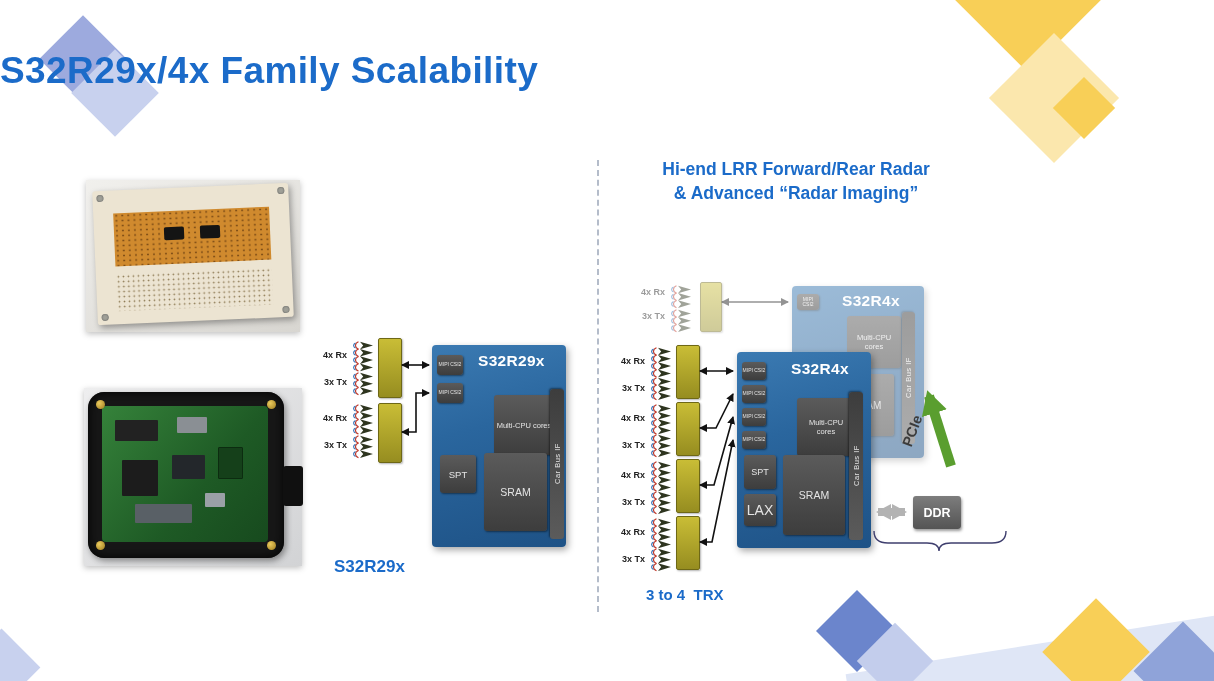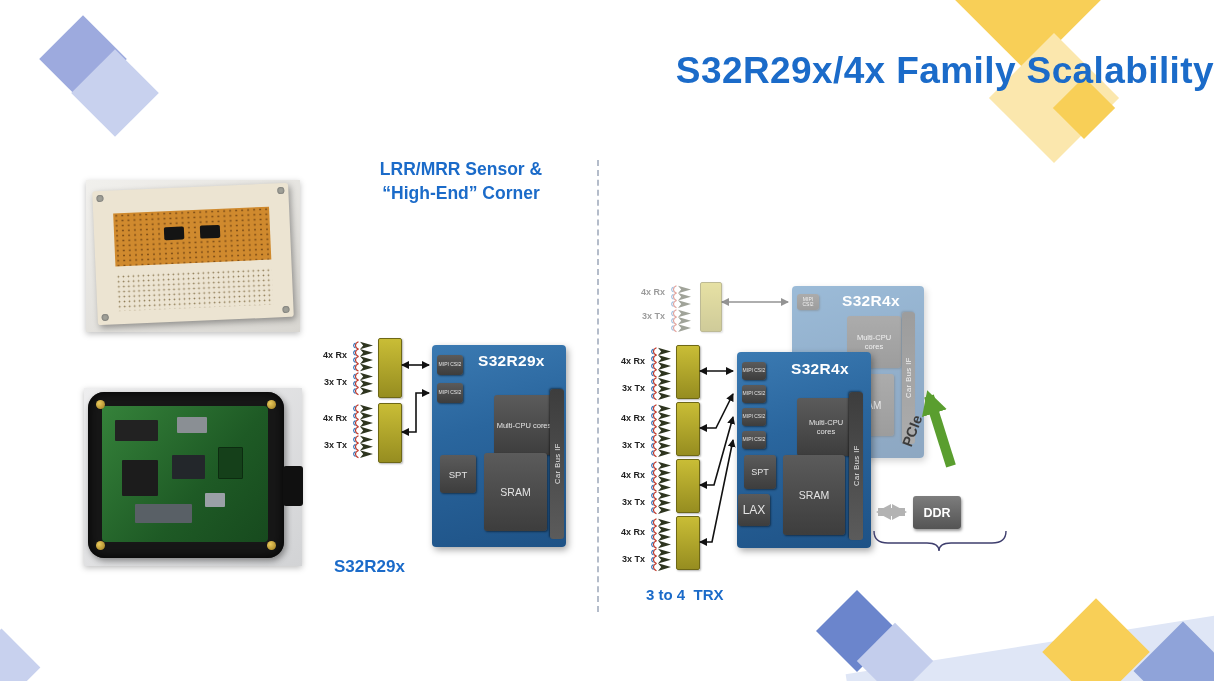--- a/index.html
+++ b/index.html
@@ -2,21 +2,21 @@
 <html><head>
 <meta charset="utf-8">
 <style>
   html,body { margin:0; padding:0; background:#e9e9e9; font-family:"Liberation Sans",sans-serif; }
   .slide { position:relative; width:1214px; height:681px; background:#ffffff; overflow:hidden; margin:0 auto; }
 
   
   .diamond { position:absolute; transform:rotate(45deg); z-index:0; }
 
   
-  .title { position:absolute; top:50px; left:0; width:100%; margin:0; text-align:right;
+  .title { position:absolute; top:50px; left:0; width:100%; margin:0; text-align:left;
            font-size:37px; font-weight:bold; color:#1b6bc9; letter-spacing:.4px; z-index:2; }
   .col-heading { position:absolute; font-size:17.5px; font-weight:bold; color:#1b6bc9;
                  text-align:center; line-height:1.38; z-index:2; }
   .caption-blue { position:absolute; color:#1b6bc9; font-weight:bold; z-index:2; white-space:pre; }
 
   .divider { position:absolute; left:597px; top:160px; height:452px; width:0;
              border-left:2px dashed #b4bcca; z-index:1; }
 
   
   .photo { position:absolute; box-shadow:0 2px 6px rgba(0,0,0,.25); z-index:2; }
@@ -90,23 +90,23 @@
   <div class="diamond" style="left:1062px;top:86px;width:44px;height:44px;background:#f8cf57;"></div>
   <div class="diamond" style="left:-26px;top:640px;width:55px;height:55px;background:#c8d1ee;"></div>
   <div class="diamond" style="left:850px;top:640px;width:430px;height:90px;background:#dfe6f6;transform:rotate(-9deg);"></div>
   <div class="diamond" style="left:828px;top:602px;width:58px;height:58px;background:#6b85cc;"></div>
   <div class="diamond" style="left:868px;top:634px;width:54px;height:54px;background:#c3cdec;"></div>
   <div class="diamond" style="left:1148px;top:636px;width:70px;height:70px;background:#8fa3d9;"></div>
   <div class="diamond" style="left:1058px;top:614px;width:76px;height:76px;background:#f8cf57;"></div>
 
   <h1 class="title">S32R29x/4x Family Scalability</h1>
 
-  <div class="col-heading" style="left:330px;top:157px;width:262px">
-    <div>LRR/MRR Sensor &amp;</div>
-    <div>“High-End” Corner</div>
+  <div class="col-heading" style="left:615px;top:157px;width:362px">
+    <div>Hi-end LRR Forward/Rear Radar</div>
+    <div>&amp; Advanced “Radar Imaging”</div>
   </div>
 
   <div class="divider"></div>
 
   <div class="photo photo1" style="left:86px;top:180px;width:214px;height:152px">
     <div class="p1-board">
       <div class="p1-orange">
         <div class="p1-chip" style="left:32%"></div>
         <div class="p1-chip" style="left:55%"></div>
       </div>
@@ -262,21 +262,21 @@
   <div class="rf" style="left:676px;top:516px;height:52px"></div>
 
   <div class="chip" style="left:737px;top:352px;width:134px;height:196px">
     <div class="chip-name" style="left:54px;top:8px">S32R4x</div>
     <div class="blk mipi" style="left:5px;top:10px;width:24px;height:18px">MIPI CSI2</div>
     <div class="blk mipi" style="left:5px;top:33px;width:24px;height:18px">MIPI CSI2</div>
     <div class="blk mipi" style="left:5px;top:56px;width:24px;height:18px">MIPI CSI2</div>
     <div class="blk mipi" style="left:5px;top:79px;width:24px;height:18px">MIPI CSI2</div>
     <div class="blk" style="left:60px;top:46px;width:54px;height:54px;font-size:7.5px;padding:2px">Multi-CPU cores</div>
     <div class="blk" style="left:7px;top:103px;width:32px;height:34px;font-size:9px">SPT</div>
-    <div class="blk" style="left:1px;top:142px;width:32px;height:32px;font-size:12px">LAX</div>
+    <div class="blk" style="left:7px;top:142px;width:32px;height:32px;font-size:14px">LAX</div>
     <div class="blk" style="left:46px;top:103px;width:62px;height:80px;font-size:10.5px">SRAM</div>
     <div class="blk blk-v" style="left:112px;top:40px;width:14px;height:148px;font-size:7.5px">Car Bus IF</div>
   </div>
 
   <div class="ddr">DDR</div>
   <div class="pcie-label">PCIe</div>
   <div class="caption-blue" style="left:646px;top:586px;font-size:15px">3 to 4  TRX</div>
 
   <svg class="overlay" width="1214" height="681">
     <defs>

